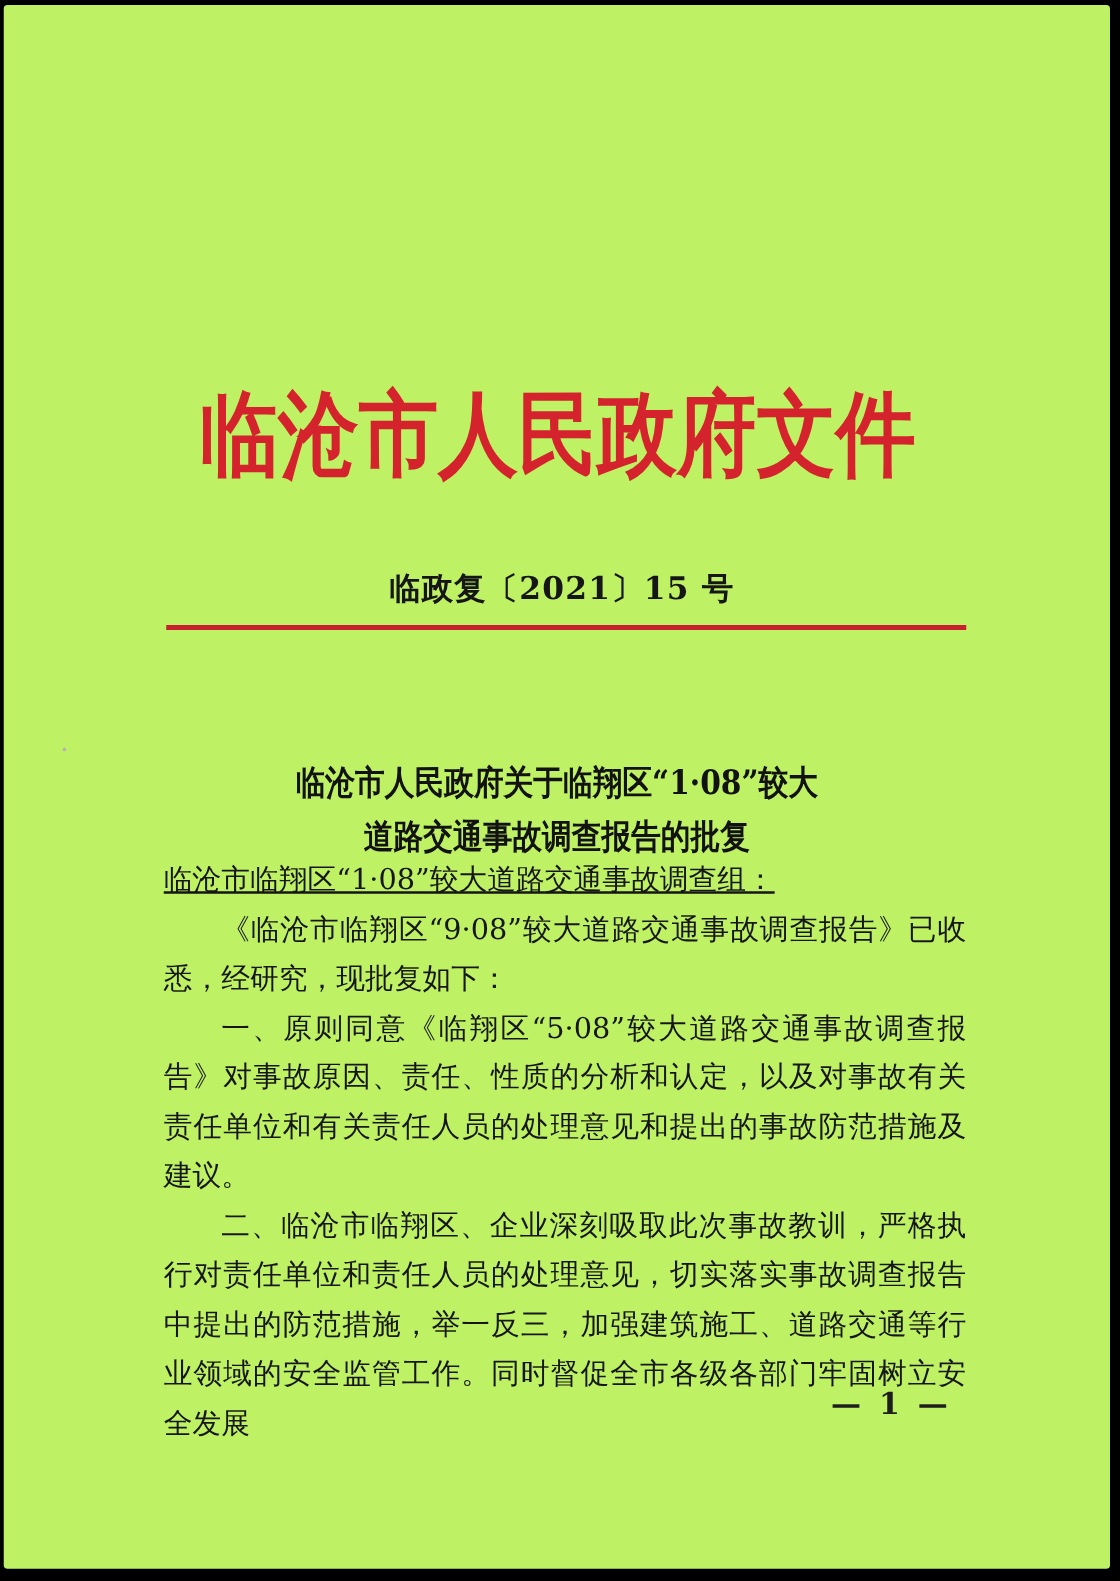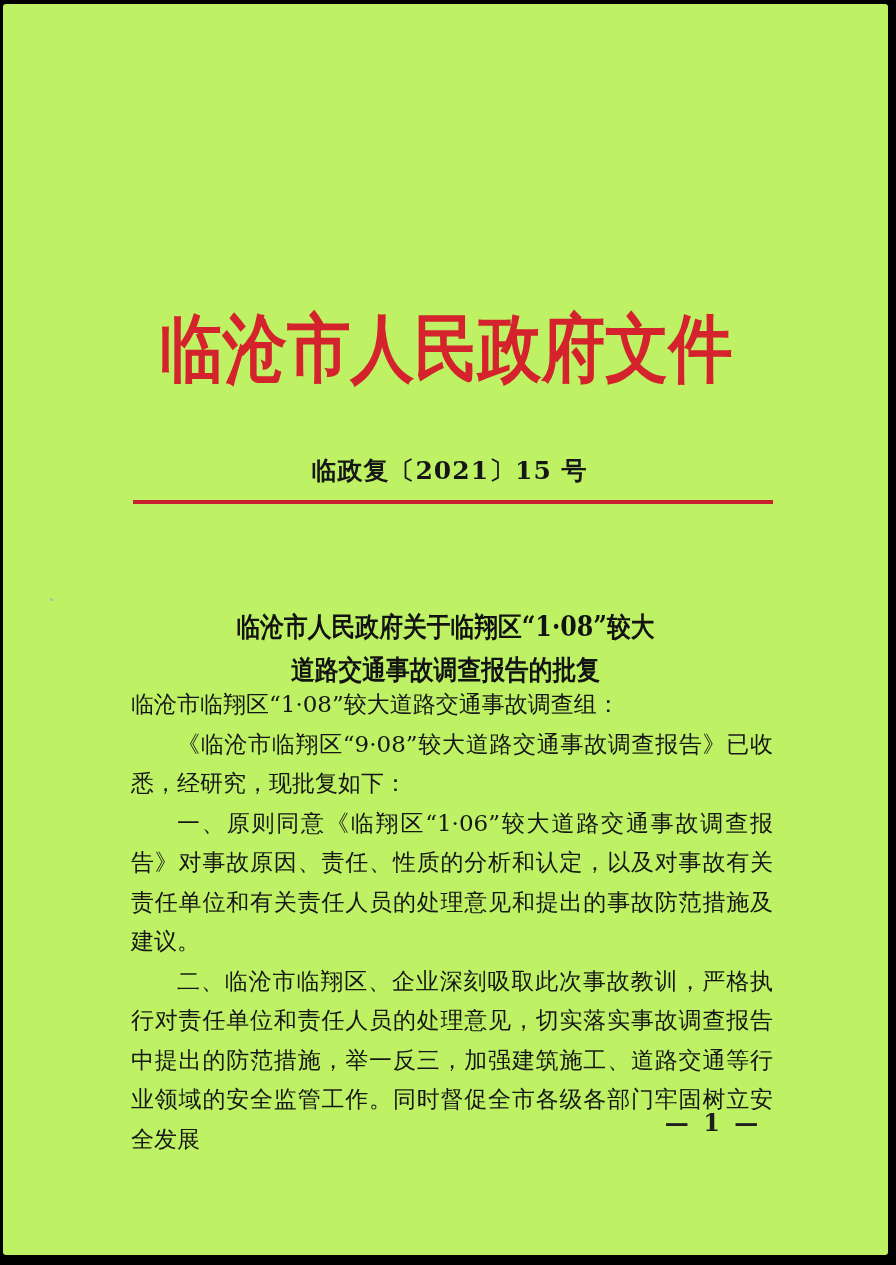--- a/index.html
+++ b/index.html
@@ -71,21 +71,21 @@
     position: absolute;
     top: 681px; left: 128px;
     width: 642px;
     font-size: 23px;
     line-height: 39.5px;
     color: #161616;
     text-align: justify;
     text-justify: inter-character;
   }
   .para { margin: 0; text-indent: 2em; }
-  .para.no-indent { text-indent: 0; }
+  .para.no-indent { text-indent: 0; text-decoration: underline; }
   
   .pagenum {
     position: absolute;
     top: 1104px; left: 610px;
     width: 200px;
     text-align: center;
     font-size: 24px;
     color: #1d1d1d;
     letter-spacing: 3px;
     font-weight: bold;
@@ -113,21 +113,21 @@
   <div class="redline"></div>
 
   <div class="title">
     <div class="title-line">临沧市人民政府关于临翔区“1·08”较大</div>
     <div class="title-line">道路交通事故调查报告的批复</div>
   </div>
 
   <div class="bodytext">
     <p class="para no-indent">临沧市临翔区“1·08”较大道路交通事故调查组：</p>
     <p class="para">《临沧市临翔区“9·08”较大道路交通事故调查报告》已收悉，经研究，现批复如下：</p>
-    <p class="para">一、原则同意《临翔区“1·06”较大道路交通事故调查报告》对事故原因、责任、性质的分析和认定，以及对事故有关责任单位和有关责任人员的处理意见和提出的事故防范措施及建议。</p>
+    <p class="para">一、原则同意《临翔区“5·08”较大道路交通事故调查报告》对事故原因、责任、性质的分析和认定，以及对事故有关责任单位和有关责任人员的处理意见和提出的事故防范措施及建议。</p>
     <p class="para">二、临沧市临翔区、企业深刻吸取此次事故教训，严格执行对责任单位和责任人员的处理意见，切实落实事故调查报告中提出的防范措施，举一反三，加强建筑施工、道路交通等行业领域的安全监管工作。同时督促全市各级各部门牢固树立安全发展</p>
   </div>
 
   <div class="pagenum">— 1 —</div>
 
   <div class="speck"></div>
 
 </div>
 
 </body></html>

